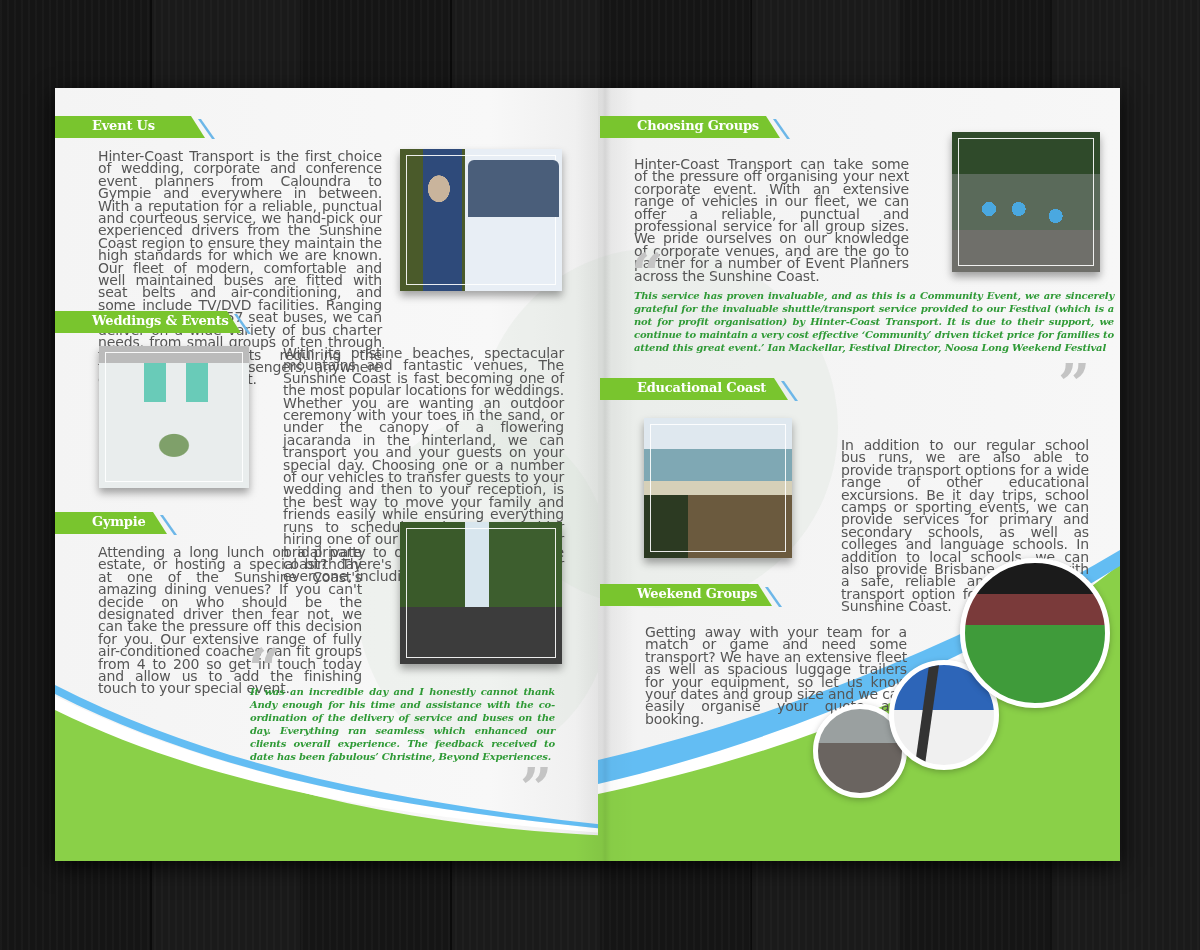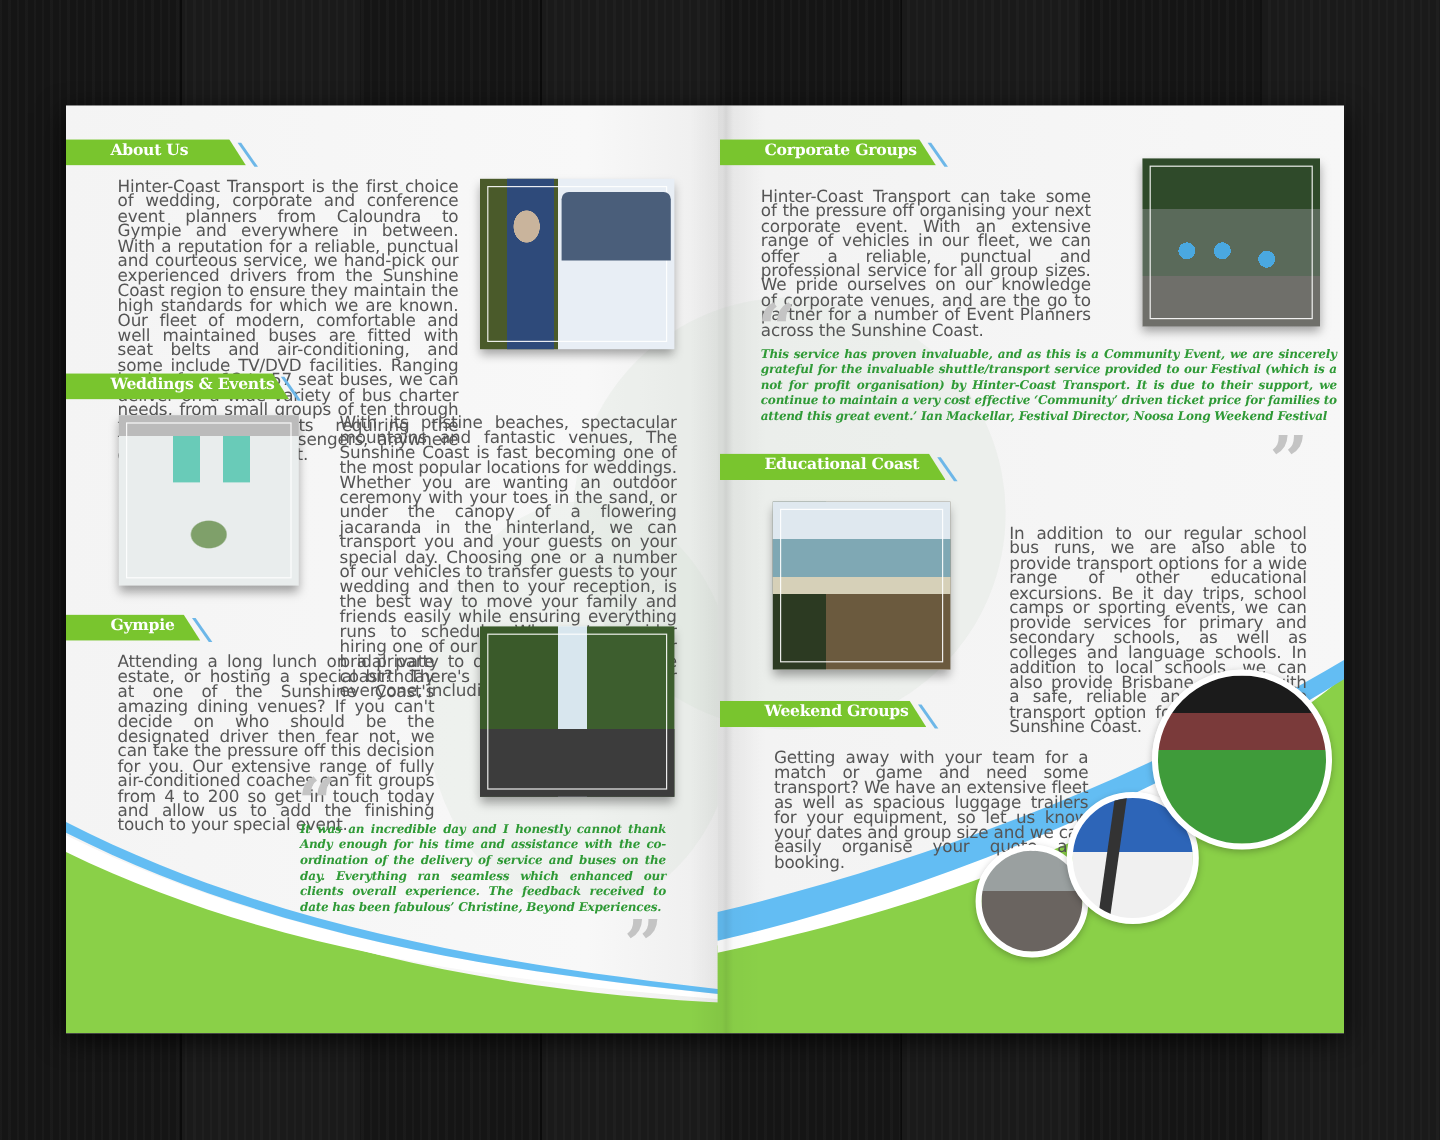--- a/index.html
+++ b/index.html
@@ -128,21 +128,21 @@
     <path d="M543,700 C700,662 900,600 1065,468 L1065,773 L543,773 Z" fill="#8ad048"></path>
     <path d="M543,693 C700,655 900,590 1065,462 L1065,476 C900,612 700,672 543,706 Z" fill="#ffffff"></path>
     <path d="M543,672 C720,630 900,560 1065,462 L1065,478 C900,580 720,655 543,696 Z" fill="#63bdf3"></path>
     <path d="M0,720 L1065,720 L1065,773 L0,773 Z" fill="#8ad048" opacity="0"></path>
   </svg>
 
   <div class="spine-shade"></div>
 
   <div class="section-header" style="left:0;top:28px;width:160px;">
     <div class="bar" style="width:150px;"></div>
-    <span class="title">About Us</span>
+    <span class="title">Event Us</span>
     <span class="slash" style="left:150px;"></span>
   </div>
   <p class="body-text" style="left:43px;top:62px;width:284px;">Hinter-Coast Transport is the first choice of wedding, corporate and conference event planners from Caloundra to Gympie and everywhere in between. With a reputation for a reliable, punctual and courteous service, we hand-pick our experienced drivers from the Sunshine Coast region to ensure they maintain the high standards for which we are known. Our fleet of modern, comfortable and well maintained buses are fitted with seat belts and air-conditioning, and some include TV/DVD facilities. Ranging in size from 13 to 57 seat buses, we can deliver on a wide variety of bus charter needs, from small groups of ten through to corporate events requiring the transport of 300 passengers, anywhere on the Sunshine Coast.</p>
   <div class="photo ph-bus" style="left:345px;top:61px;width:162px;height:142px;">
     <div class="inner-frame"></div>
   </div>
 
   <div class="section-header" style="left:0;top:223px;width:195px;text-align:center;">
     <div class="bar" style="width:186px;"></div>
     <span class="title">Weddings &amp; Events</span>
@@ -162,21 +162,21 @@
   <div class="photo ph-road" style="left:345px;top:434px;width:162px;height:142px;">
     <div class="inner-frame"></div>
   </div>
 
   <span class="quote-mark" style="left:193px;top:553px;">“</span>
   <p class="quote-text" style="left:195px;top:597px;width:305px;">It was an incredible day and I honestly cannot thank Andy enough for his time and assistance with the co-ordination of the delivery of service and buses on the day. Everything ran seamless which enhanced our clients overall experience. The feedback received to date has been fabulous’ Christine, Beyond Experiences.</p>
   <span class="quote-mark" style="left:465px;top:672px;">”</span>
 
   <div class="section-header" style="left:545px;top:28px;width:190px;">
     <div class="bar" style="width:180px;"></div>
-    <span class="title">Corporate Groups</span>
+    <span class="title">Choosing Groups</span>
     <span class="slash" style="left:180px;"></span>
   </div>
   <p class="body-text" style="left:579px;top:70px;width:275px;">Hinter-Coast Transport can take some of the pressure off organising your next corporate event. With an extensive range of vehicles in our fleet, we can offer a reliable, punctual and professional service for all group sizes. We pride ourselves on our knowledge of corporate venues, and are the go to partner for a number of Event Planners across the Sunshine Coast.</p>
   <div class="photo ph-golf" style="left:897px;top:44px;width:148px;height:140px;">
     <div class="inner-frame"></div>
   </div>
 
   <span class="quote-mark" style="left:576px;top:158px;">“</span>
   <p class="quote-text" style="left:579px;top:201px;width:480px;">This service has proven invaluable, and as this is a Community Event, we are sincerely grateful for the invaluable shuttle/transport service provided to our Festival (which is a not for profit organisation) by Hinter-Coast Transport. It is  due to their support, we continue to maintain a very cost effective ‘Community’ driven ticket price for families to attend this great event.’ Ian Mackellar, Festival Director, Noosa Long Weekend Festival</p>
   <span class="quote-mark" style="left:1003px;top:268px;">”</span>

